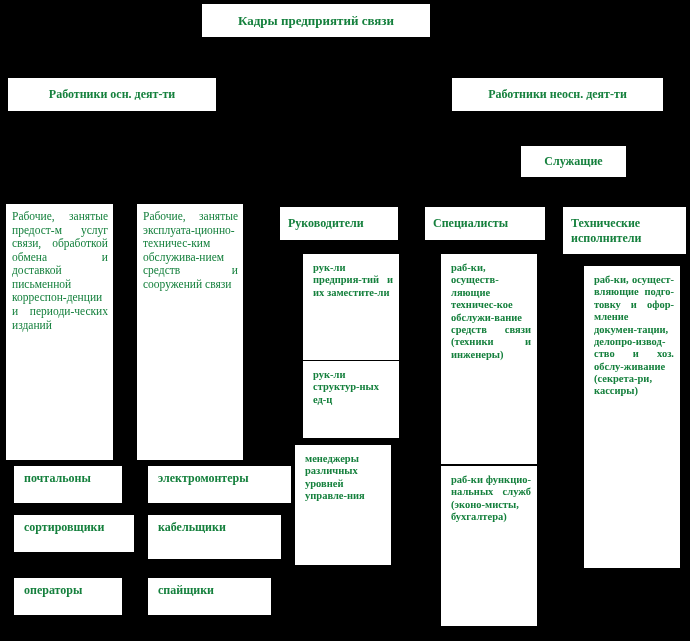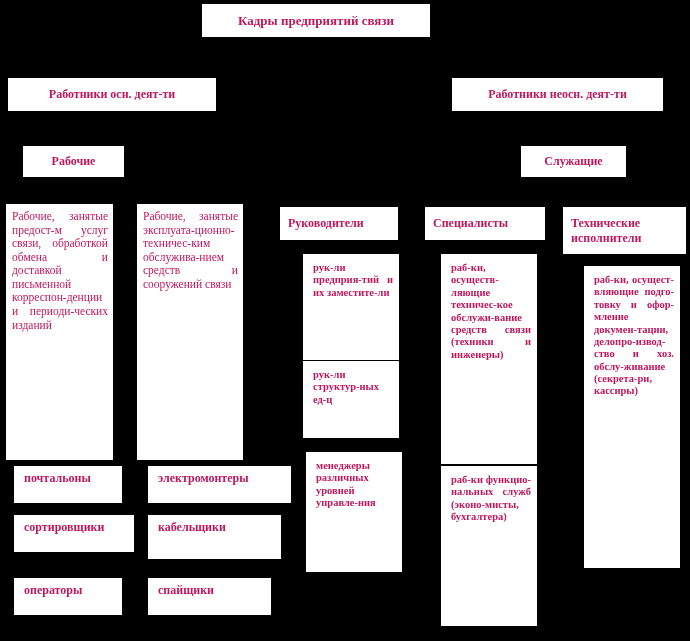--- a/index.html
+++ b/index.html
@@ -18,21 +18,21 @@
   #chart {
     position: absolute;
     left: 0; top: 0;
     width: 690px;
     height: 641px;
     background: #000000;
   }
   .box {
     position: absolute;
     background: #ffffff;
-    color: #be185d;
+    color: #15803d;
     font-weight: bold;
     line-height: 1.18;
   }
   
   .hdr {
     display: flex;
     align-items: center;
     justify-content: center;
     text-align: center;
     padding: 2px 4px;
@@ -78,23 +78,20 @@
   </div>
 
   <div class="box hdr f12" style="left:8px; top:78px; width:208px; height:33px;">
     <span>Работники осн. деят-ти</span>
   </div>
 
   <div class="box hdr f12" style="left:452px; top:78px; width:211px; height:33px;">
     <span>Работники неосн. деят-ти</span>
   </div>
 
-  <div class="box hdr f12" style="left:23px; top:146px; width:101px; height:31px;">
-    <span>Рабочие</span>
-  </div>
 
   <div class="box hdr f12" style="left:521px; top:146px; width:105px; height:31px;">
     <span>Служащие</span>
   </div>
 
   <div class="box body-text f11" style="left:6px; top:204px; width:107px; height:256px;">
     <span>Рабочие, занятые предост-м услуг связи, обработкой обмена и доставкой письменной корреспон-денции и периоди-ческих изданий</span>
   </div>
 
   <div class="box body-text f11" style="left:137px; top:204px; width:106px; height:256px;">
@@ -106,21 +103,21 @@
   </div>
 
   <div class="box body-text-ctr f105" style="left:303px; top:254px; width:96px; height:106px;">
     <span>рук-ли предприя-тий и их заместите-ли</span>
   </div>
 
   <div class="box body-text-ctr f105" style="left:303px; top:361px; width:96px; height:77px;">
     <span>рук-ли структур-ных ед-ц</span>
   </div>
 
-  <div class="box body-text-ctr f105" style="left:306px; top:445px; width:96px; height:120px;margin-top:7px;">
+  <div class="box body-text-ctr f105" style="left:295px; top:445px; width:96px; height:120px;">
     <span>менеджеры различных уровней управле-ния</span>
   </div>
 
   <div class="box hdr-left f12" style="left:425px; top:207px; width:120px; height:33px;">
     <span>Специалисты</span>
   </div>
 
   <div class="box body-text-ctr f105" style="left:441px; top:254px; width:96px; height:210px;">
     <span>раб-ки, осуществ-ляющие техничес-кое обслужи-вание средств связи (техники и инженеры)</span>
   </div>

